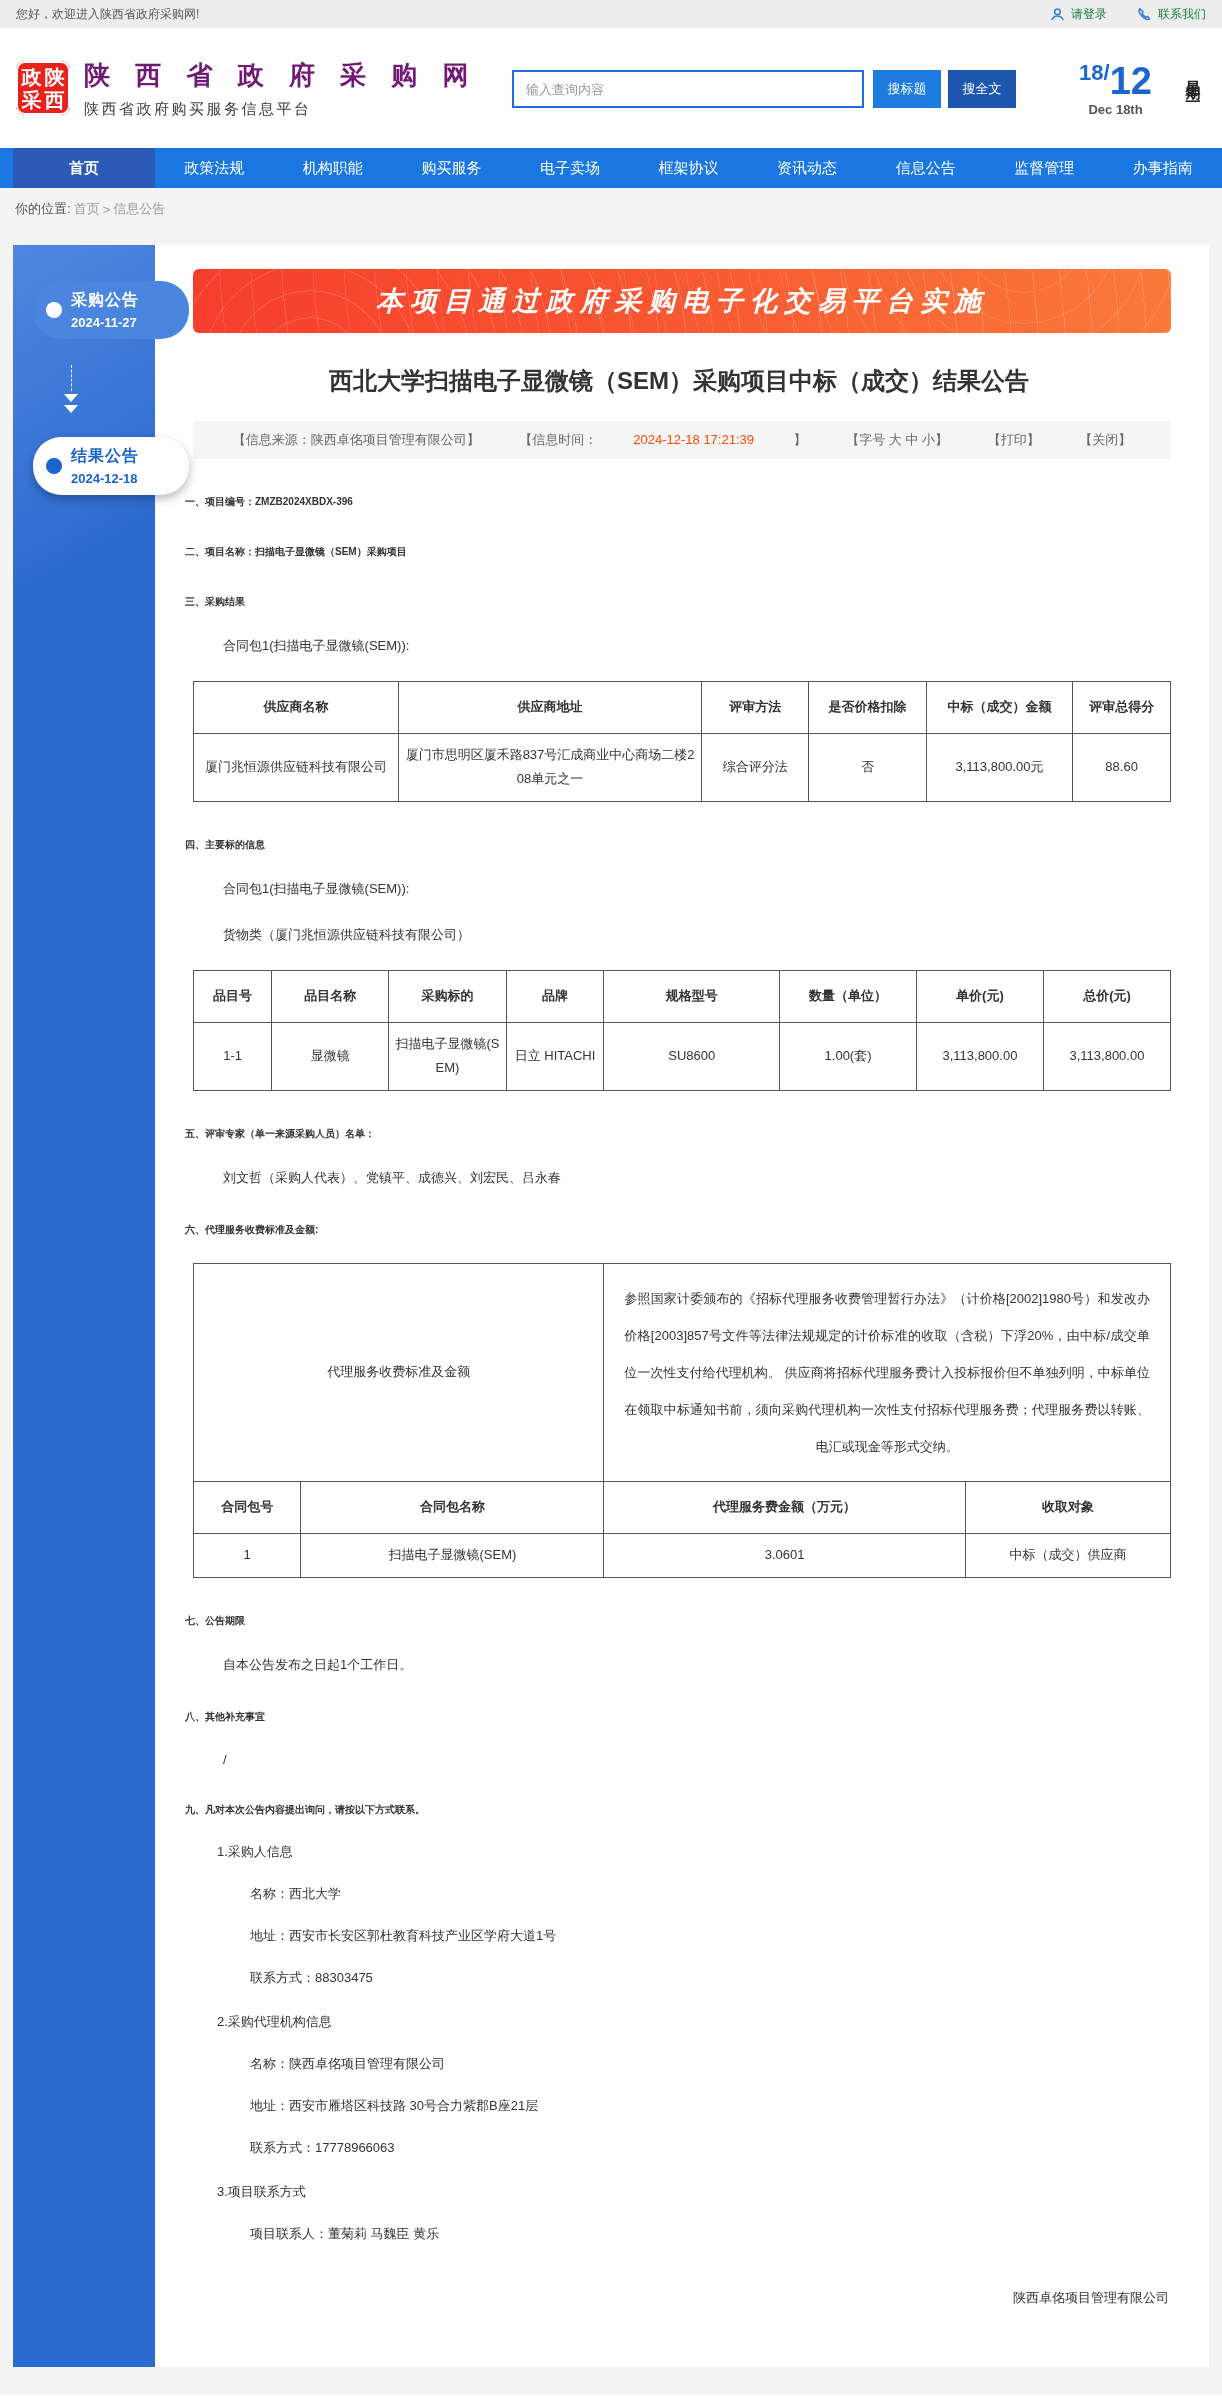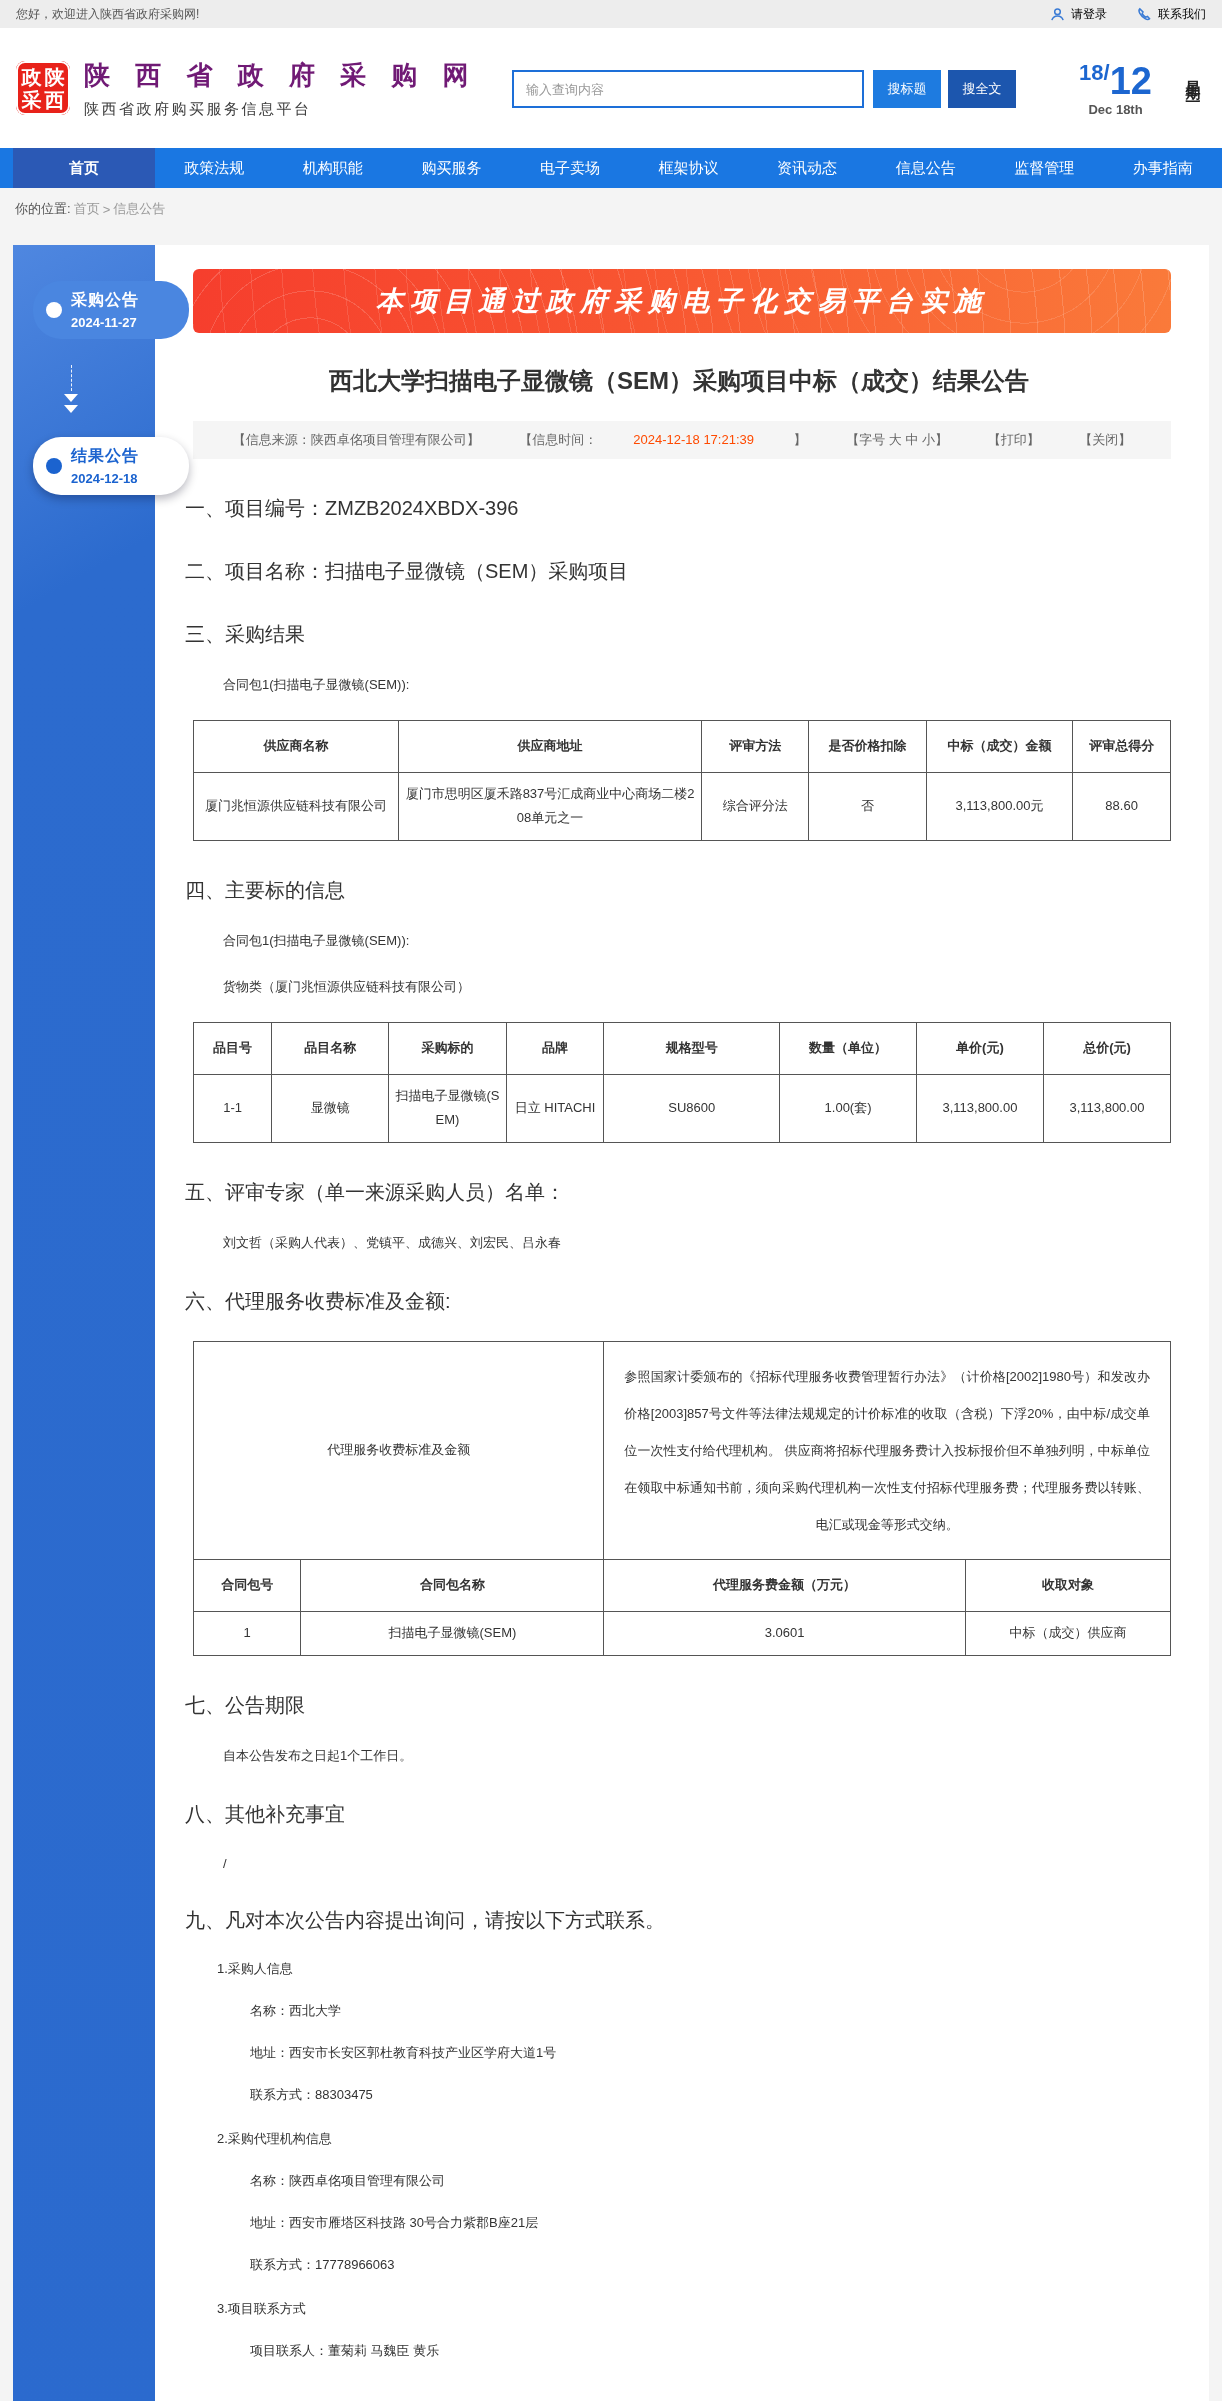--- a/index.html
+++ b/index.html
@@ -5,21 +5,21 @@
   * { box-sizing: border-box; }
   html,body { margin:0; padding:0; }
   body {
     width:1222px;
     font-family:"Liberation Sans","DejaVu Sans",sans-serif;
     background:#ffffff; color:#333;
   }
   
   .topbar { height:28px; background:#ededed; display:flex; align-items:center;
     justify-content:space-between; padding:0 16px; font-size:12px; color:#555; }
-  .topbar-right { display:flex; align-items:center; gap:30px; color:#000000; }
+  .topbar-right { display:flex; align-items:center; gap:30px; color:#15803d; }
   .tb-item { display:flex; align-items:center; gap:6px; cursor:pointer; }
   .tb-item svg { display:block; }
   
   .header { height:120px; background:#fff; position:relative; display:flex; align-items:center; padding:0 16px; }
   .logo { width:54px; height:54px; background:#e8221a; border-radius:9px; flex:0 0 54px;
     display:grid; grid-template-columns:1fr 1fr; grid-template-rows:1fr 1fr;
     box-shadow:inset 0 0 0 2px #fff, inset 0 0 0 4px #e8221a; padding:4px; }
   .logo span { color:#fff; font-weight:bold; font-size:20px; line-height:1;
     display:flex; align-items:center; justify-content:center; }
   .site-titles { margin-left:14px; }
@@ -76,21 +76,21 @@
     background:
       repeating-radial-gradient(circle at 12% 160%, transparent 0 26px, rgba(255,255,255,.16) 26px 27px),
       repeating-radial-gradient(circle at 85% -60%, transparent 0 30px, rgba(255,255,255,.12) 30px 31px),
       linear-gradient(90deg,#f63e2d 0%,#f85531 45%,#fa7a3a 100%); }
   .article-title { text-align:center; font-size:24px; font-weight:bold; color:#333; margin:32px 10px 24px; }
   .info-strip { margin:0 12px 0 18px; background:#f5f5f5; height:38px; line-height:38px;
     text-align:center; font-size:13px; color:#666; white-space:nowrap; }
   .info-strip span { margin:0 18px; }
   .time-red { color:#ff4a00; }
   .clickable { cursor:pointer; }
-  .sec { font-size:20px; font-weight:normal; color:#333; margin:36px 0 0 10px; }
+  .sec { font-size:10px; font-weight:bold; color:#333; margin:36px 0 0 10px; }
   .sub { font-size:13px; color:#333; margin:28px 0 0 48px; }
   table { border-collapse:collapse; width:calc(100% - 30px); margin:26px 12px 0 18px;
     font-size:13px; color:#333; table-layout:fixed; }
   th,td { border:1px solid #555; padding:9px 6px; text-align:center; vertical-align:middle;
     word-break:break-all; line-height:1.9; }
   th { font-weight:bold; padding:13px 6px; }
   .policy-cell { text-align:justify; text-align-last:center; line-height:2.85; padding:16px 20px; }
   .label-cell { font-weight:normal; }
   .names { font-size:13px; color:#333; margin:28px 0 0 48px; }
   .c-title { font-size:13px; color:#333; margin:26px 0 0 42px; }

